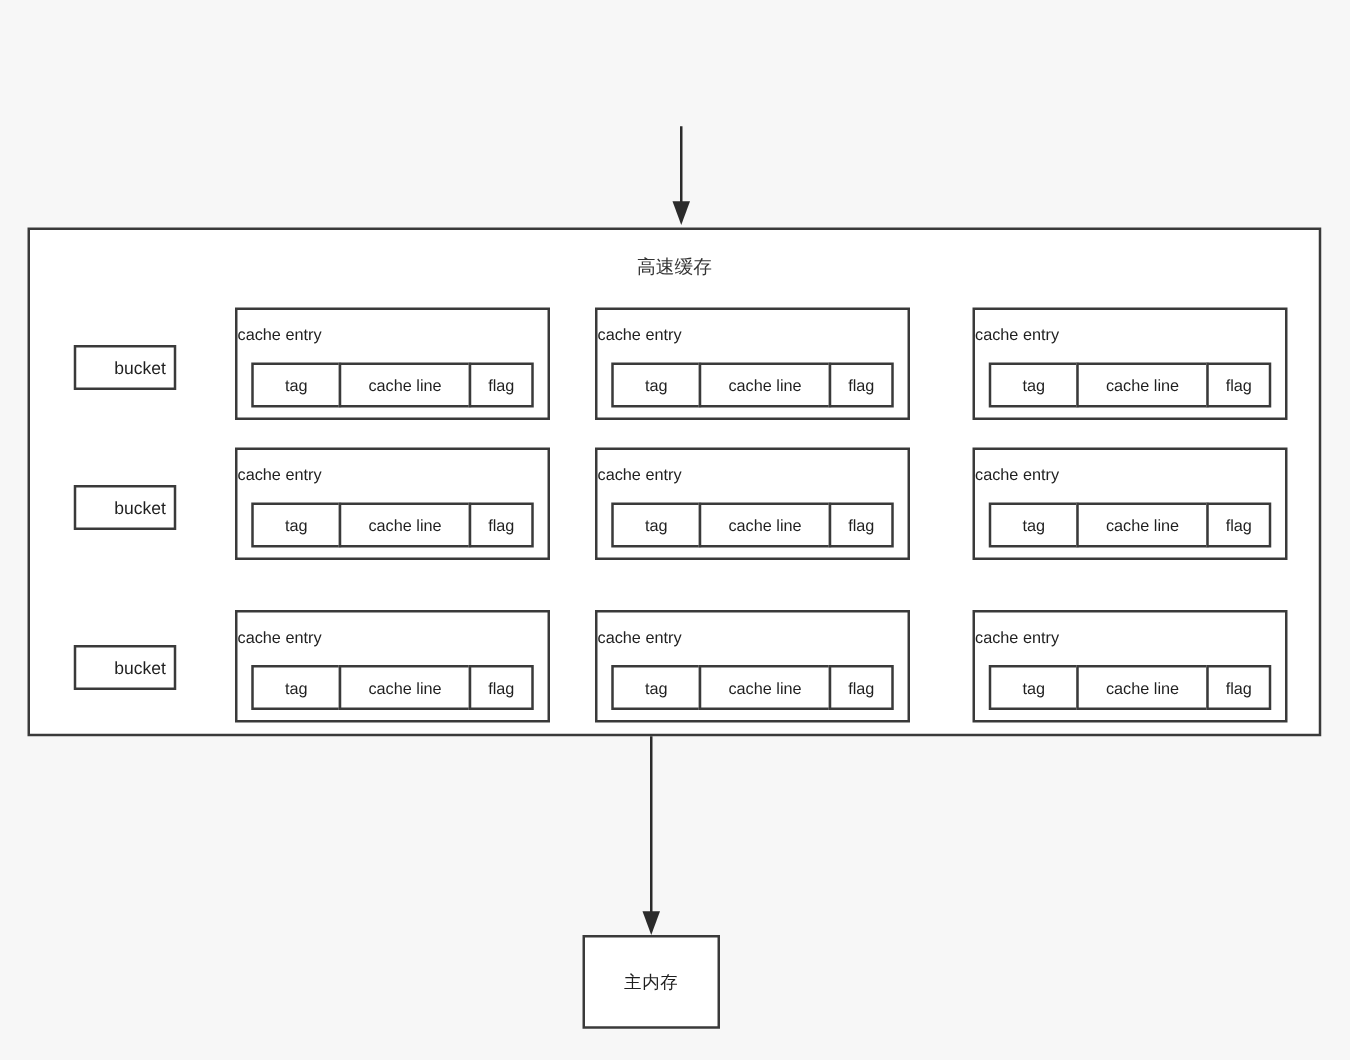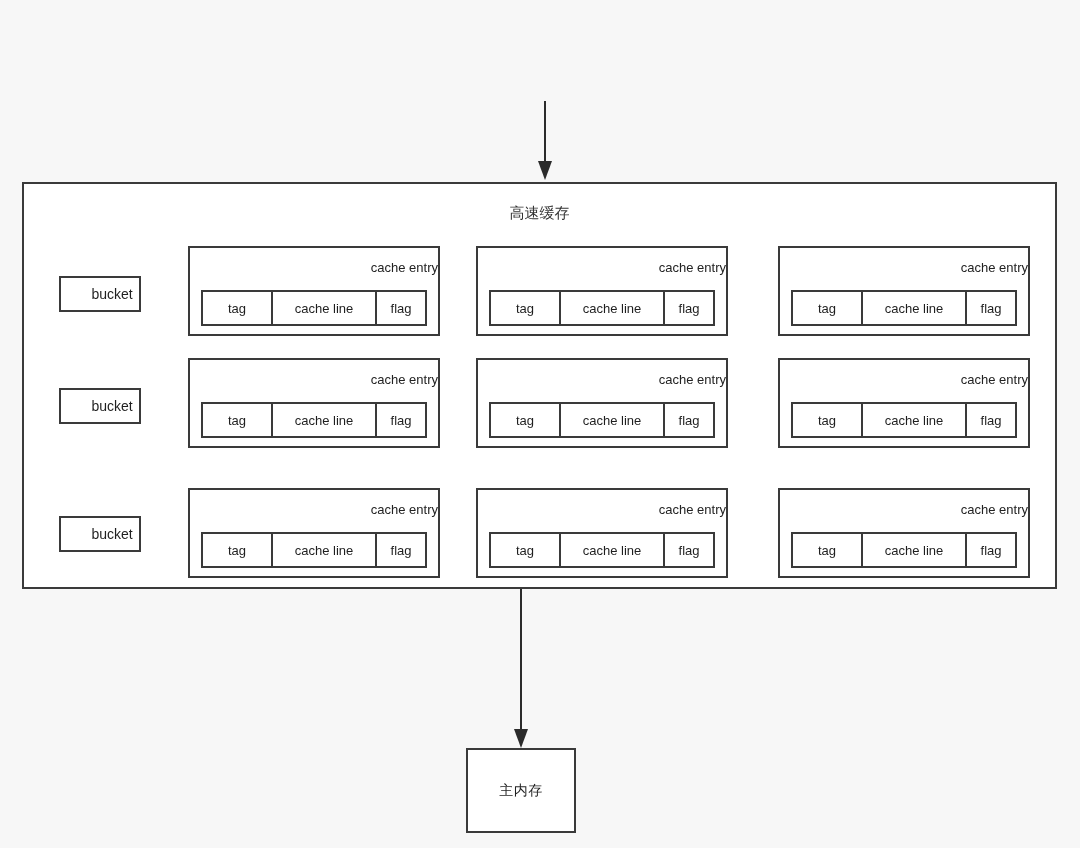--- a/index.html
+++ b/index.html
@@ -34,21 +34,21 @@
   }
   
   #processor {
     left: 496px; top: 26px;
     width: 105px; height: 75px;
     font-size: 14px;
   }
   
   #main-memory {
     left: 466px; top: 748px;
-    width: 110px; height: 85px;
+    width: 110px; height: 75px;
     font-size: 14px;
   }
   
   #cache {
     position: absolute;
     left: 22px; top: 182px;
     width: 1035px; height: 407px;
     box-sizing: border-box;
     background: #ffffff;
     border: 2px solid #3a3a3a;
@@ -80,21 +80,21 @@
     box-sizing: border-box;
     background: #ffffff;
     border: 2px solid #3a3a3a;
     width: 252px;
     height: 90px;
   }
   .entry-title {
     position: absolute;
     left: 0; top: 12px;
     width: 100%;
-    text-align: right;
+    text-align: left;
     font-size: 13px;
     color: #222;
   }
   .entry-cells {
     position: absolute;
     left: 11px;
     top: 42px;
     right: 11px;
     height: 36px;
     display: flex;

